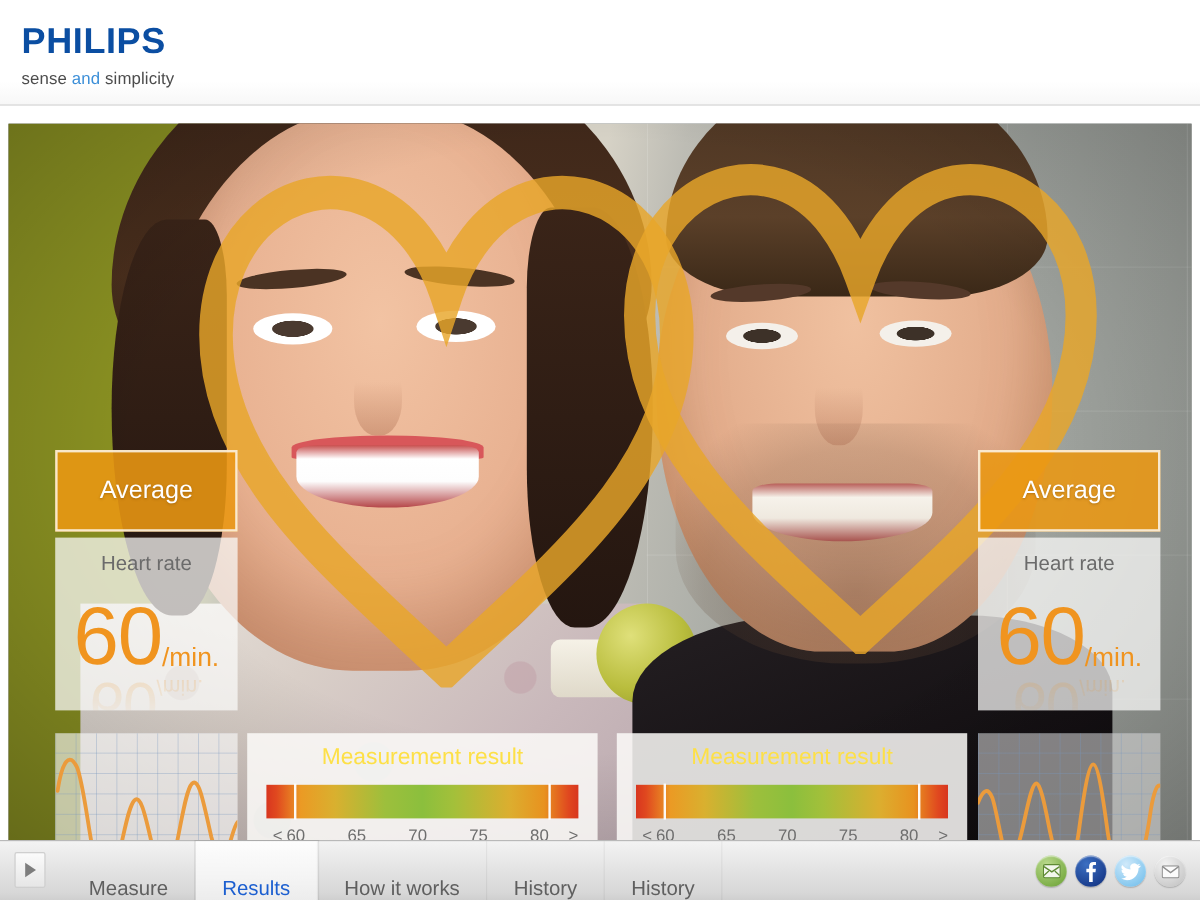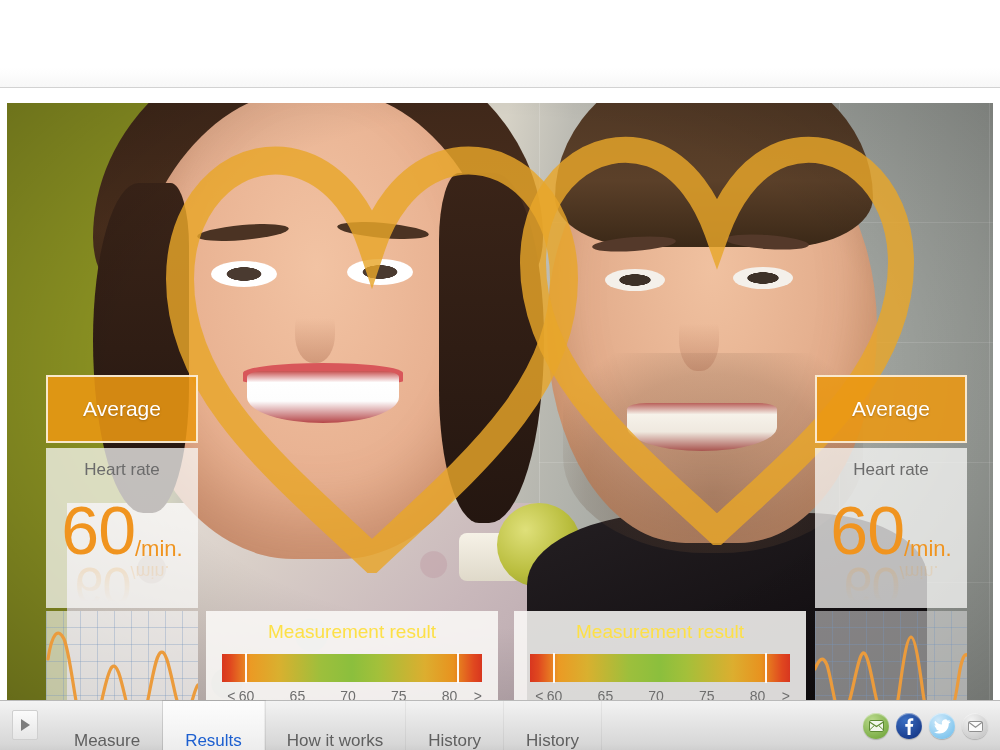--- a/index.html
+++ b/index.html
@@ -187,21 +187,21 @@
     display: flex; align-items: center; justify-content: center;
     color: #ffffff; font-size: 21px;
     text-shadow: 0 1px 2px rgba(120,70,0,.45);
     cursor: pointer;
   }
   .avg-left  { left: 39px;  top: 272px; }
   .avg-right { left: 808px; top: 272px; }
 
   .hr-panel {
     position: absolute;
-    width: 152px; height: 160px;
+    width: 152px; height: 144px;
     background: rgba(250,250,248,.74);
     overflow: hidden;
   }
   .hr-left  { left: 39px;  top: 345px; }
   .hr-right { left: 808px; top: 345px; }
   .hr-label {
     position: absolute; left: 0; right: 0; top: 12px;
     text-align: center; font-size: 17px; color: #6b6b6b;
   }
   .hr-value-wrap {
@@ -329,20 +329,24 @@
   .soc.tw         { background: radial-gradient(circle at 36% 28%, #cfe9fa, #86c8ef 72%, #6fb6e2 100%); }
   .soc.mail-gray  { background: radial-gradient(circle at 36% 28%, #f2f2f2, #cdcdcd 72%, #bcbcbc 100%); }
 </style>
 </head>
 <body>
 
 <div id="app">
 
   <div class="header">
 
+    <div class="philips-logo">
+      <div class="philips-word">PHILIPS</div>
+      <div class="philips-tag"><span>sense </span><span class="and">and</span><span> simplicity</span></div>
+    </div>
 
   </div>
 
   <div class="stage">
 
     <div class="video-bg">
       <div class="bg-wall"></div>
       <div class="bg-tilegrid"></div>
 
       <div class="hair-w"></div>

